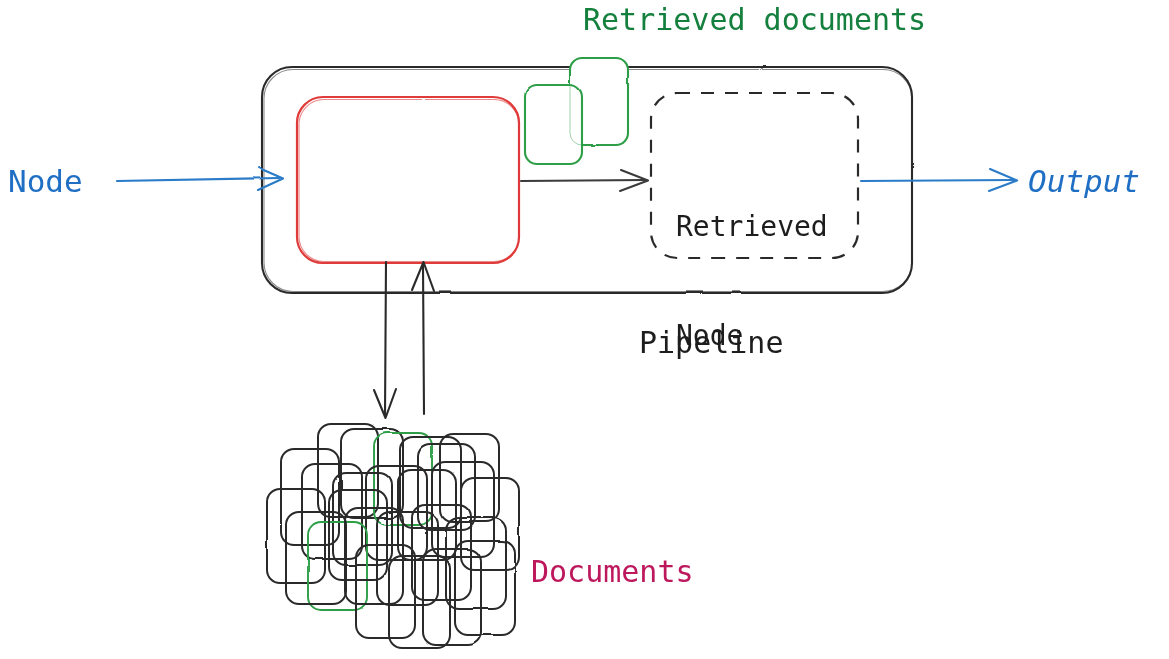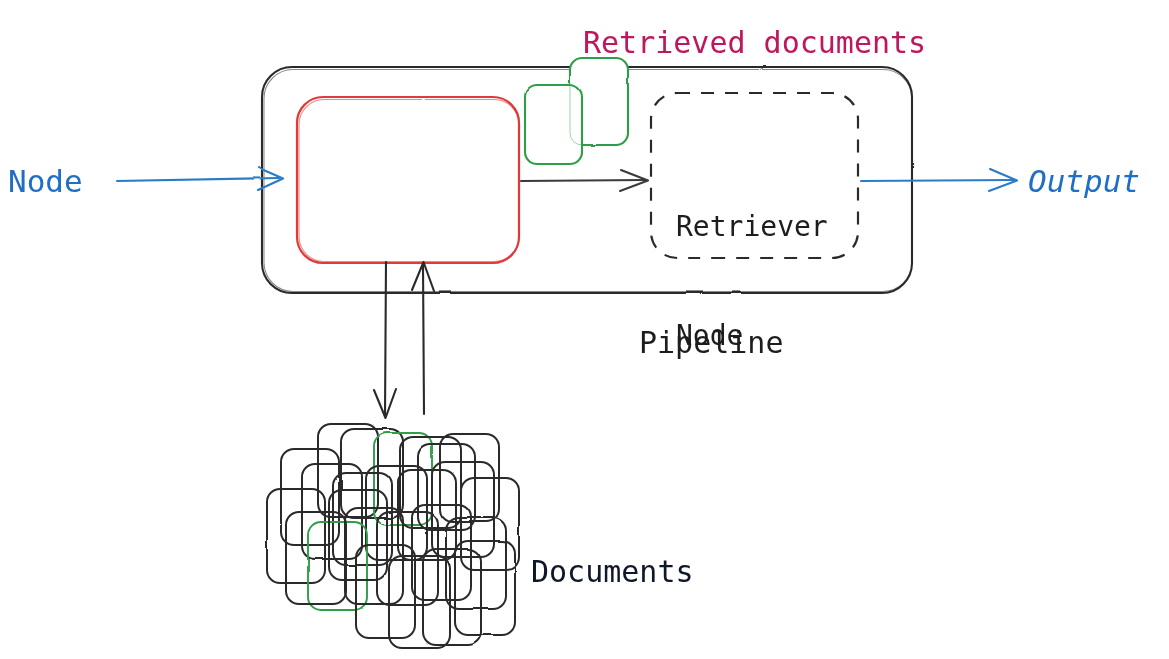--- a/index.html
+++ b/index.html
@@ -40,23 +40,23 @@
   }
   #label-output {
     left: 1028px;
     top: 163px;
     font-size: 31px;
     color: #1F6FC4;
     font-style: italic;
   }
   #label-retrieved {
     left: 583px;
-    top: 25px;
+    top: 2px;
     font-size: 30px;
-    color: #be185d;
+    color: #15803d;
   }
   #label-retriever {
     left: 314px;
     top: 163px;
     font-size: 30px;
     color: #E03A3A;
   }
   #label-optional-node {
     left: 676px;
     top: 136px;
@@ -68,21 +68,21 @@
     left: 639px;
     top: 325px;
     font-size: 30px;
     color: #1d1d1d;
     text-align: right;
   }
   #label-documents {
     left: 531px;
     top: 554px;
     font-size: 30px;
-    color: #0f172a;
+    color: #be185d;
   }
 </style>
 </head>
 <body>
 
 <div id="canvas">
 
   <svg id="diagram-svg" viewBox="0 0 1169 659" xmlns="http://www.w3.org/2000/svg">
     <defs>
       <filter id="rough" x="-12%" y="-12%" width="124%" height="124%">
@@ -171,21 +171,21 @@
   </svg>
 
   <div class="lbl" id="label-query">Node</div>
 
   <div class="lbl" id="label-output">Output</div>
 
   <div class="lbl" id="label-retrieved">Retrieved documents</div>
 
 
   <div class="lbl" id="label-optional-node">
-    <div>Retriever</div>
+    <div>Retrieved</div>
     <div>Node</div>
   </div>
 
   <div class="lbl" id="label-pipeline">Pipeline</div>
 
   <div class="lbl" id="label-documents">Documents</div>
 
 </div>
 
 </body></html>

